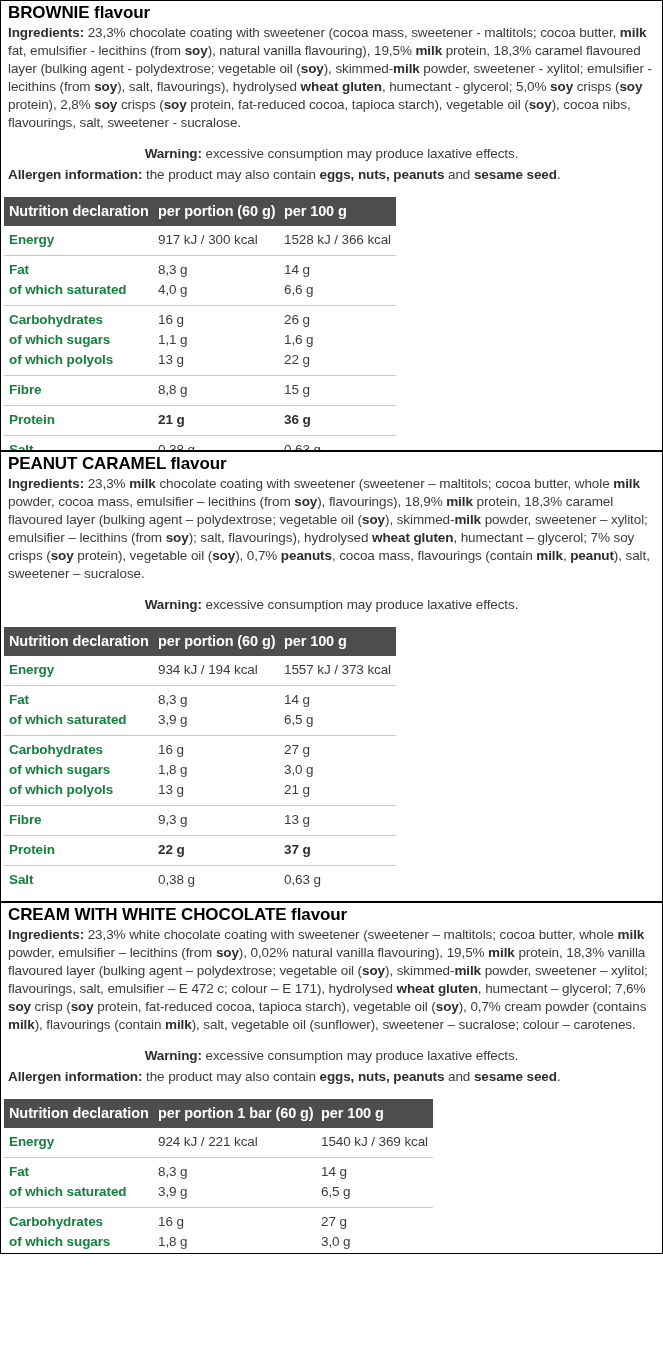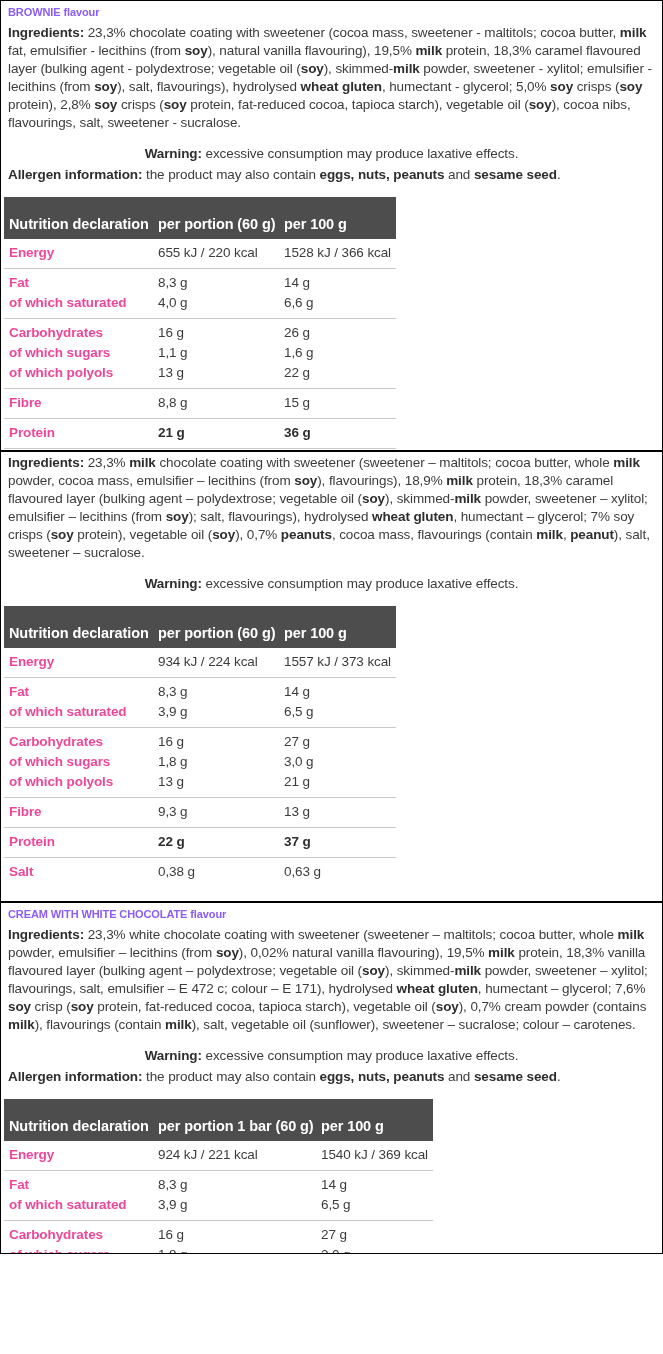--- a/index.html
+++ b/index.html
@@ -21,23 +21,23 @@
     box-sizing: border-box;
     height: 451px;
     border: 1px solid #000000;
     padding: 2px 7px 0 7px;
     overflow: hidden;
     background: #ffffff;
   }
   .flavour-section:nth-of-type(3) { height: 352px; }
 
   .section-title {
-    font-size: 11px;
+    font-size: 17px;
     font-weight: bold;
-    color: #8b5cf6;
+    color: #000000;
     margin: 0 0 2px 0;
     line-height: 19px;
   }
   .ingredients {
     margin: 0;
   }
   .ingredients b, .allergen b, .warning b, .section-title {
     letter-spacing: -0.1px;
   }
   b { color: #2e2e2e; }
@@ -63,37 +63,37 @@
   table.nutrition-table col.c2 { width: 126px; }
   table.nutrition-table col.c3 { width: 117px; }
   .flavour-section:nth-of-type(3) table.nutrition-table col.c2 { width: 163px; }
 
   table.nutrition-table thead th {
     background: #4d4d4d;
     color: #ffffff;
     font-weight: bold;
     font-size: 14.5px;
     text-align: left;
-    padding: 18px 2px 6px 5px;
+    padding: 5px 2px 6px 5px;
   }
   table.nutrition-table tbody {
     border-bottom: 1px solid #c9c9c9;
   }
   table.nutrition-table tbody:last-child {
     border-bottom: none;
   }
   table.nutrition-table td {
     padding: 1px 2px 1px 5px;
     vertical-align: top;
   }
   table.nutrition-table tbody tr:first-child td { padding-top: 5px; }
   table.nutrition-table tbody tr:last-child td { padding-bottom: 6px; }
   td.nutrient-label {
     font-weight: bold;
-    color: #ec4899;
+    color: #15803d;
   }
   td.bold-val { font-weight: bold; color: #2e2e2e; }
 </style>
 </head>
 <body>
 
 <main id="sections-container">
   <section class="flavour-section">
     <h2 class="section-title">BROWNIE flavour</h2>
     <p class="ingredients"><b>Ingredients:</b><span> 23,3% chocolate coating with sweetener (cocoa mass, sweetener - maltitols; cocoa butter, </span><b>milk</b><span> fat, emulsifier - lecithins (from </span><b>soy</b><span>), natural vanilla flavouring), 19,5% </span><b>milk</b><span> protein, 18,3% caramel flavoured layer (bulking agent - polydextrose; vegetable oil (</span><b>soy</b><span>), skimmed-</span><b>milk</b><span> powder, sweetener - xylitol; emulsifier - lecithins (from </span><b>soy</b><span>), salt, flavourings), hydrolysed </span><b>wheat gluten</b><span>, humectant - glycerol; 5,0% </span><b>soy</b><span> crisps (</span><b>soy</b><span> protein), 2,8% </span><b>soy</b><span> crisps (</span><b>soy</b><span> protein, fat-reduced cocoa, tapioca starch), vegetable oil (</span><b>soy</b><span>), cocoa nibs, flavourings, salt, sweetener - sucralose.</span></p>
@@ -108,21 +108,21 @@
       <thead>
         <tr>
           <th>Nutrition declaration</th>
           <th>per portion (60 g)</th>
           <th>per 100 g</th>
         </tr>
       </thead>
     <tbody>
           <tr>
             <td class="nutrient-label">Energy</td>
-            <td>655 kJ / 220 kcal</td>
+            <td>917 kJ / 300 kcal</td>
             <td>1528 kJ / 366 kcal</td>
           </tr>
         </tbody>
         <tbody>
           <tr>
             <td class="nutrient-label">Fat</td>
             <td>8,3 g</td>
             <td>14 g</td>
           </tr>
           <tr>
@@ -166,39 +166,40 @@
           <tr>
             <td class="nutrient-label">Salt</td>
             <td>0,38 g</td>
             <td>0,63 g</td>
           </tr>
         </tbody>
       </table>
   </section>
 
   <section class="flavour-section">
+    <h2 class="section-title">PEANUT CARAMEL flavour</h2>
     <p class="ingredients"><b>Ingredients:</b><span> 23,3% </span><b>milk</b><span> chocolate coating with sweetener (sweetener – maltitols; cocoa butter, whole </span><b>milk</b><span> powder, cocoa mass, emulsifier – lecithins (from </span><b>soy</b><span>), flavourings), 18,9% </span><b>milk</b><span> protein, 18,3% caramel flavoured layer (bulking agent – polydextrose; vegetable oil (</span><b>soy</b><span>), skimmed-</span><b>milk</b><span> powder, sweetener – xylitol; emulsifier – lecithins (from </span><b>soy</b><span>); salt, flavourings), hydrolysed </span><b>wheat gluten</b><span>, humectant – glycerol; 7% soy crisps (</span><b>soy</b><span> protein), vegetable oil (</span><b>soy</b><span>), 0,7% </span><b>peanuts</b><span>, cocoa mass, flavourings (contain </span><b>milk</b><span>, </span><b>peanut</b><span>), salt, sweetener – sucralose.</span></p>
     <p class="warning"><b>Warning:</b><span> excessive consumption may produce laxative effects.</span></p>
     <table class="nutrition-table">
       <colgroup>
         <col class="c1">
           <col class="c2">
           <col class="c3">
       </colgroup>
       <thead>
         <tr>
           <th>Nutrition declaration</th>
           <th>per portion (60 g)</th>
           <th>per 100 g</th>
         </tr>
       </thead>
     <tbody>
           <tr>
             <td class="nutrient-label">Energy</td>
-            <td>934 kJ / 224 kcal</td>
+            <td>934 kJ / 194 kcal</td>
             <td>1557 kJ / 373 kcal</td>
           </tr>
         </tbody>
         <tbody>
           <tr>
             <td class="nutrient-label">Fat</td>
             <td>8,3 g</td>
             <td>14 g</td>
           </tr>
           <tr>

